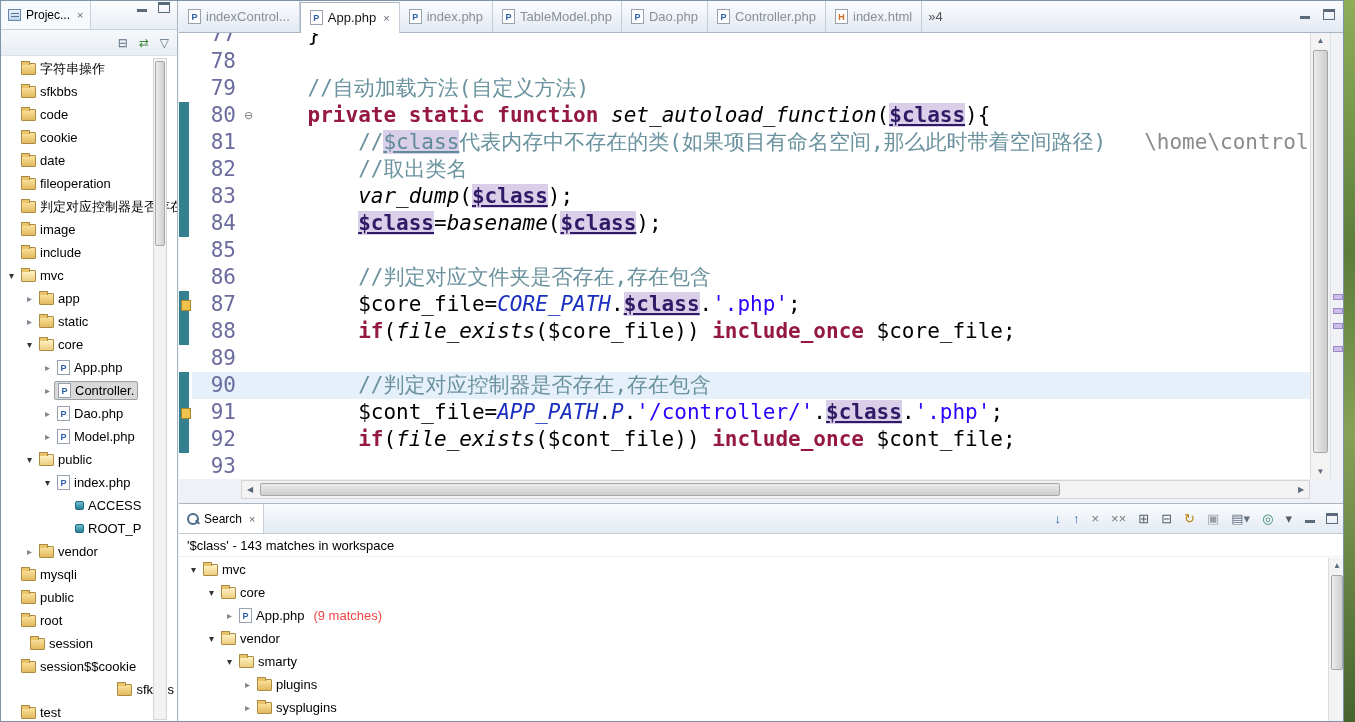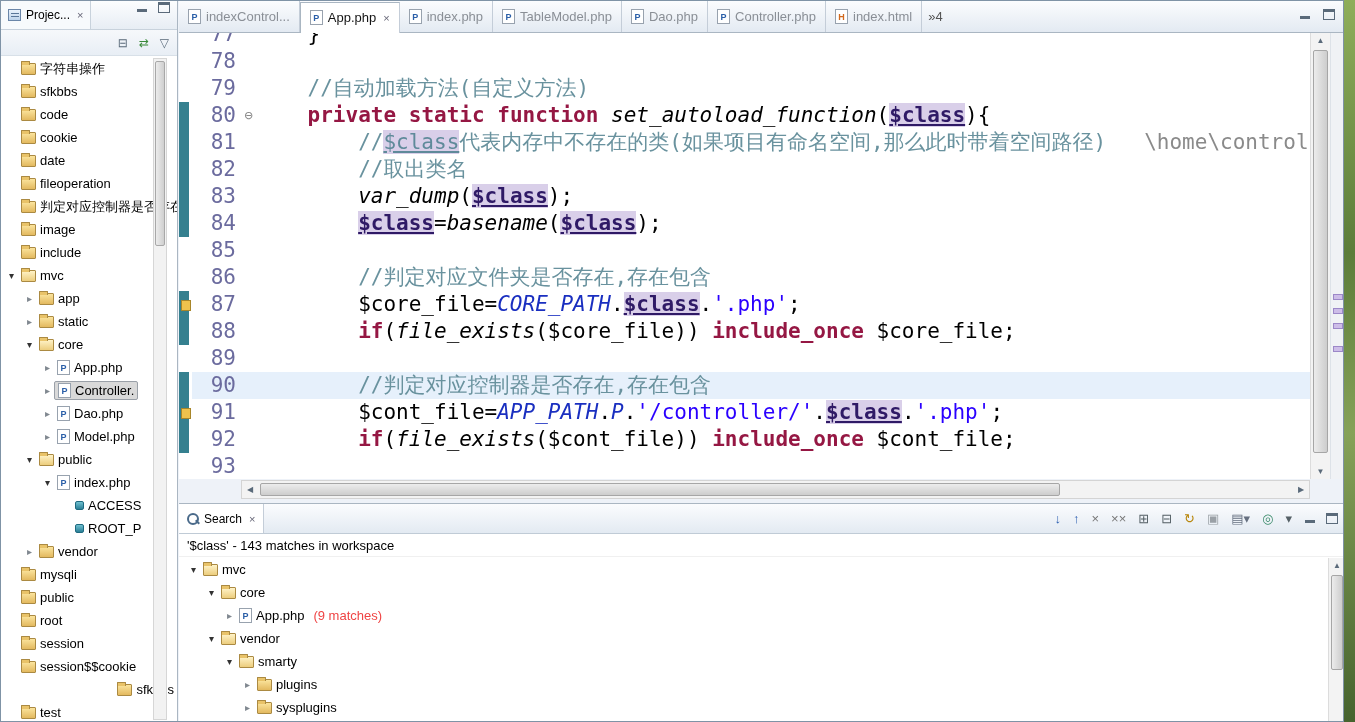--- a/index.html
+++ b/index.html
@@ -290,21 +290,21 @@
               <span class="lab">public</span>
             </span>
           </div>
           <div class="trow" style="padding-left: 4px;">
             <span class="tw"></span>
             <span class="rowbox">
               <span class="ic ic-folder"></span>
               <span class="lab">root</span>
             </span>
           </div>
-          <div class="trow" style="padding-left: 4px;">
+          <div class="trow" style="padding-left: 13px;">
             <span class="tw"></span>
             <span class="rowbox">
               <span class="ic ic-folder"></span>
               <span class="lab">session</span>
             </span>
           </div>
           <div class="trow" style="padding-left: 4px;">
             <span class="tw"></span>
             <span class="rowbox">
               <span class="ic ic-folder"></span>

